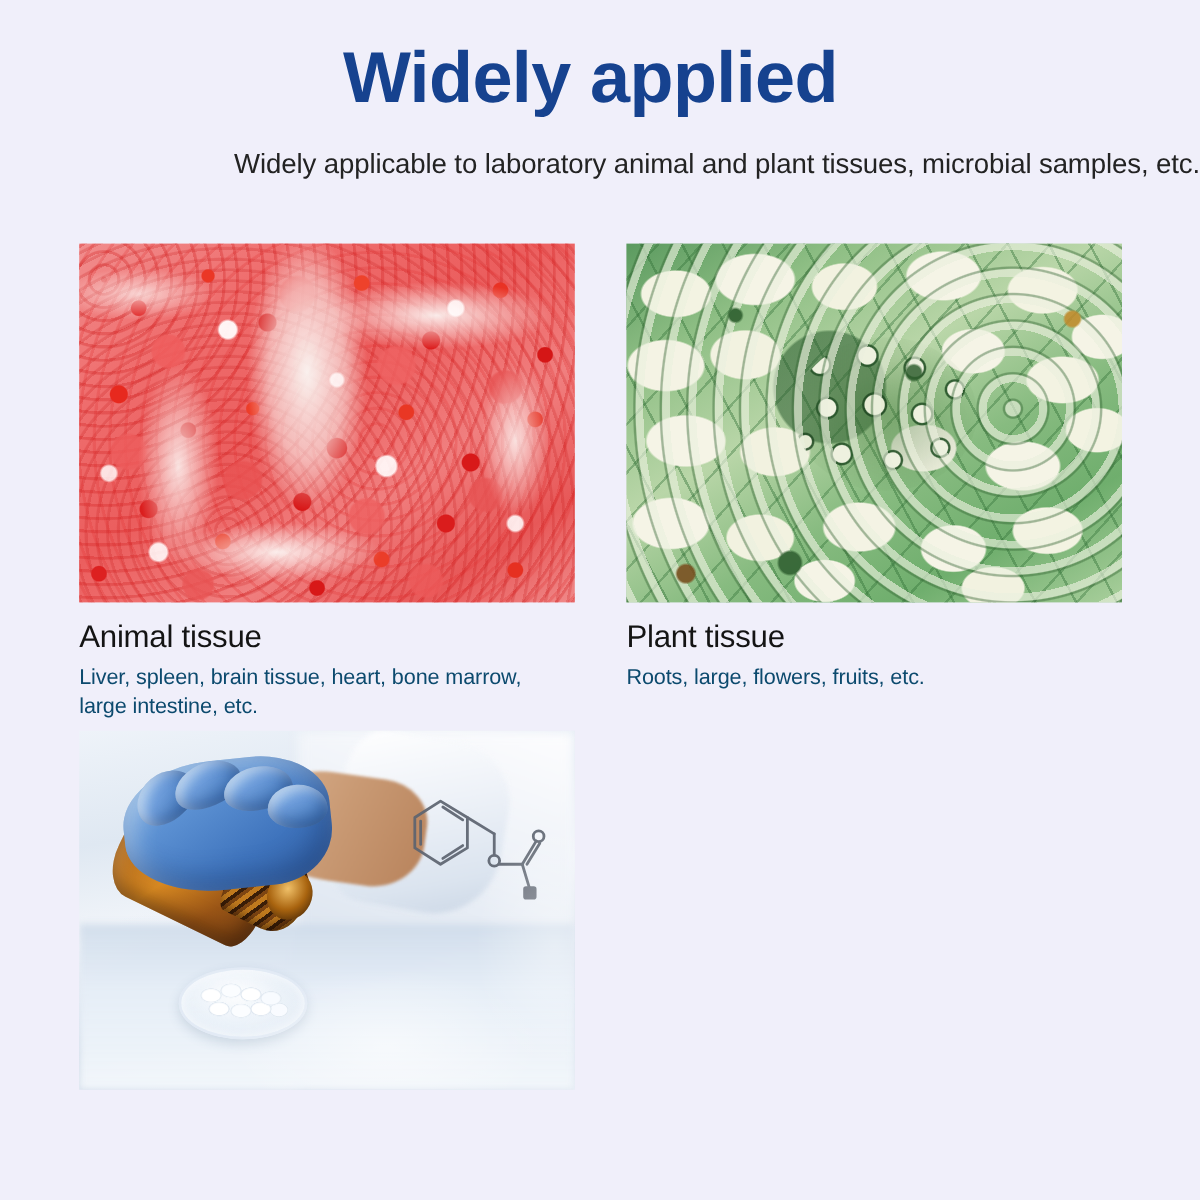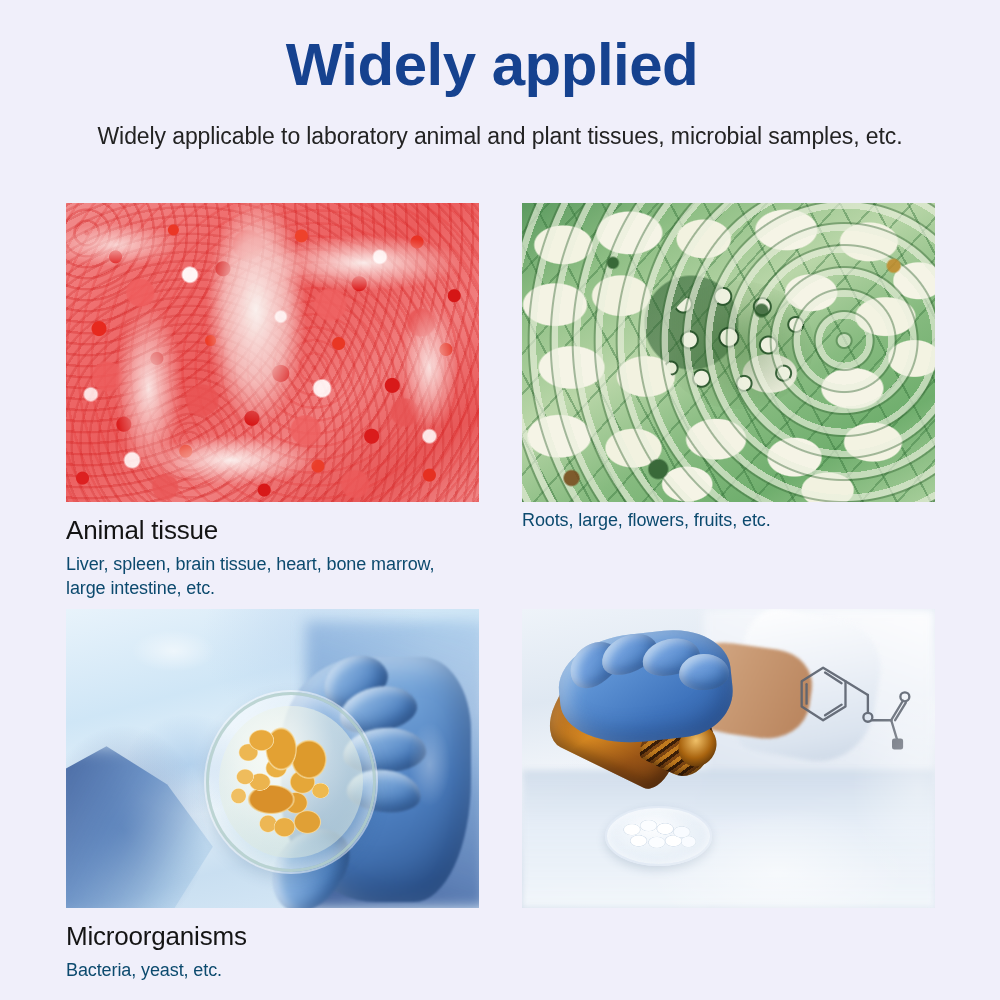--- a/index.html
+++ b/index.html
@@ -37,21 +37,21 @@
     letter-spacing: -0.5px;
     color: #16428f;
     line-height: 1.1;
   }
 
   .hero-subtitle {
     position: absolute;
     top: 123px;
     left: 0;
     width: 1000px;
-    text-align: center;
+    text-align: right;
     font-size: 23px;
     font-weight: 400;
     color: #232323;
     letter-spacing: -0.1px;
   }
 
   
   .cards {
     position: absolute;
     top: 203px;
@@ -460,41 +460,24 @@
   <div class="cards">
 
     <div class="card">
       <div class="thumb histo" role="img" aria-label="Red-stained histology micrograph of animal tissue"></div>
       <div class="card-title">Animal tissue</div>
       <div class="card-desc">Liver, spleen, brain tissue, heart, bone marrow, large intestine, etc.</div>
     </div>
 
     <div class="card">
       <div class="thumb plant" role="img" aria-label="Green-stained plant stem cross-section micrograph"></div>
+      <div class="card-title">Plant tissue</div>
       <div class="card-desc">Roots, large, flowers, fruits, etc.</div>
     </div>
 
-    <div class="card">
-      <div class="thumb micro" role="img" aria-label="Gloved hand holding a petri dish with orange bacterial colonies">
-        <div class="mi-scope"></div>
-        <div class="mi-gloveblur"></div>
-        <div class="mi-hand"></div>
-        <div class="mi-finger mi-f1"></div>
-        <div class="mi-finger mi-f2"></div>
-        <div class="mi-finger mi-f3"></div>
-        <div class="mi-finger mi-f4"></div>
-        <div class="mi-finger mi-thumb2"></div>
-        <div class="mi-dish">
-          <div class="mi-colonies"></div>
-        </div>
-        <div class="mi-glare"></div>
-      </div>
-      <div class="card-title">Microorganisms</div>
-      <div class="card-desc">Bacteria, yeast, etc.</div>
-    </div>
 
     <div class="card">
       <div class="thumb food" role="img" aria-label="Gloved hand pouring pills from an amber bottle into a petri dish with chemical structure overlay">
         <div class="fd-coat"></div>
         <div class="fd-bench"></div>
         <div class="fd-sleeve"></div>
         <div class="fd-arm"></div>
         <div class="fd-bottle"></div>
         <div class="fd-neck"></div>
         <div class="fd-mouth"></div>

